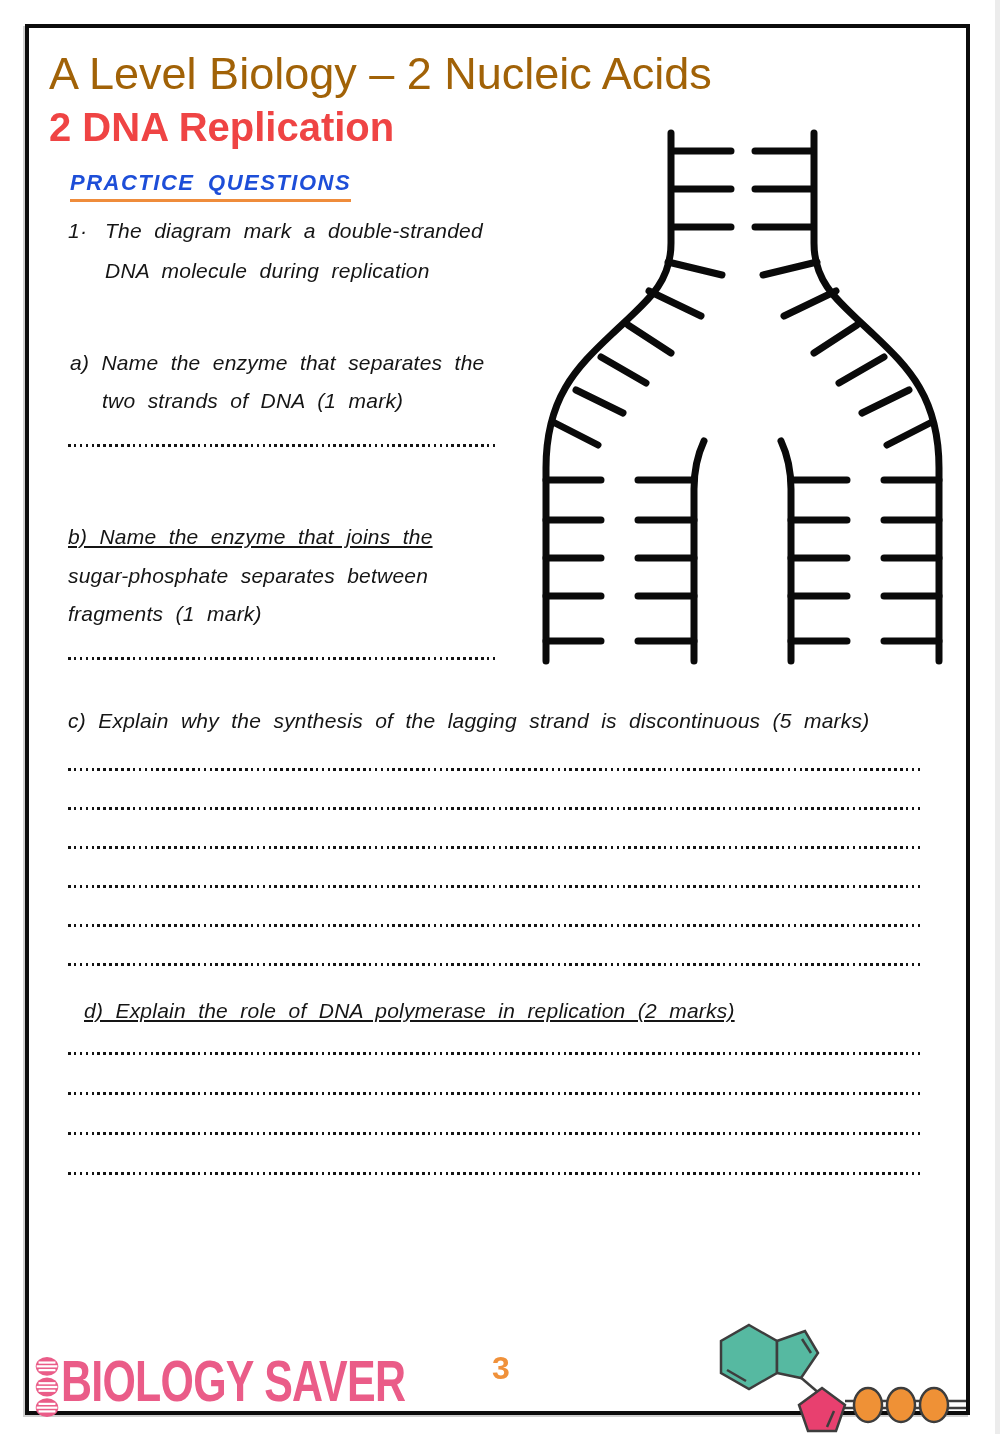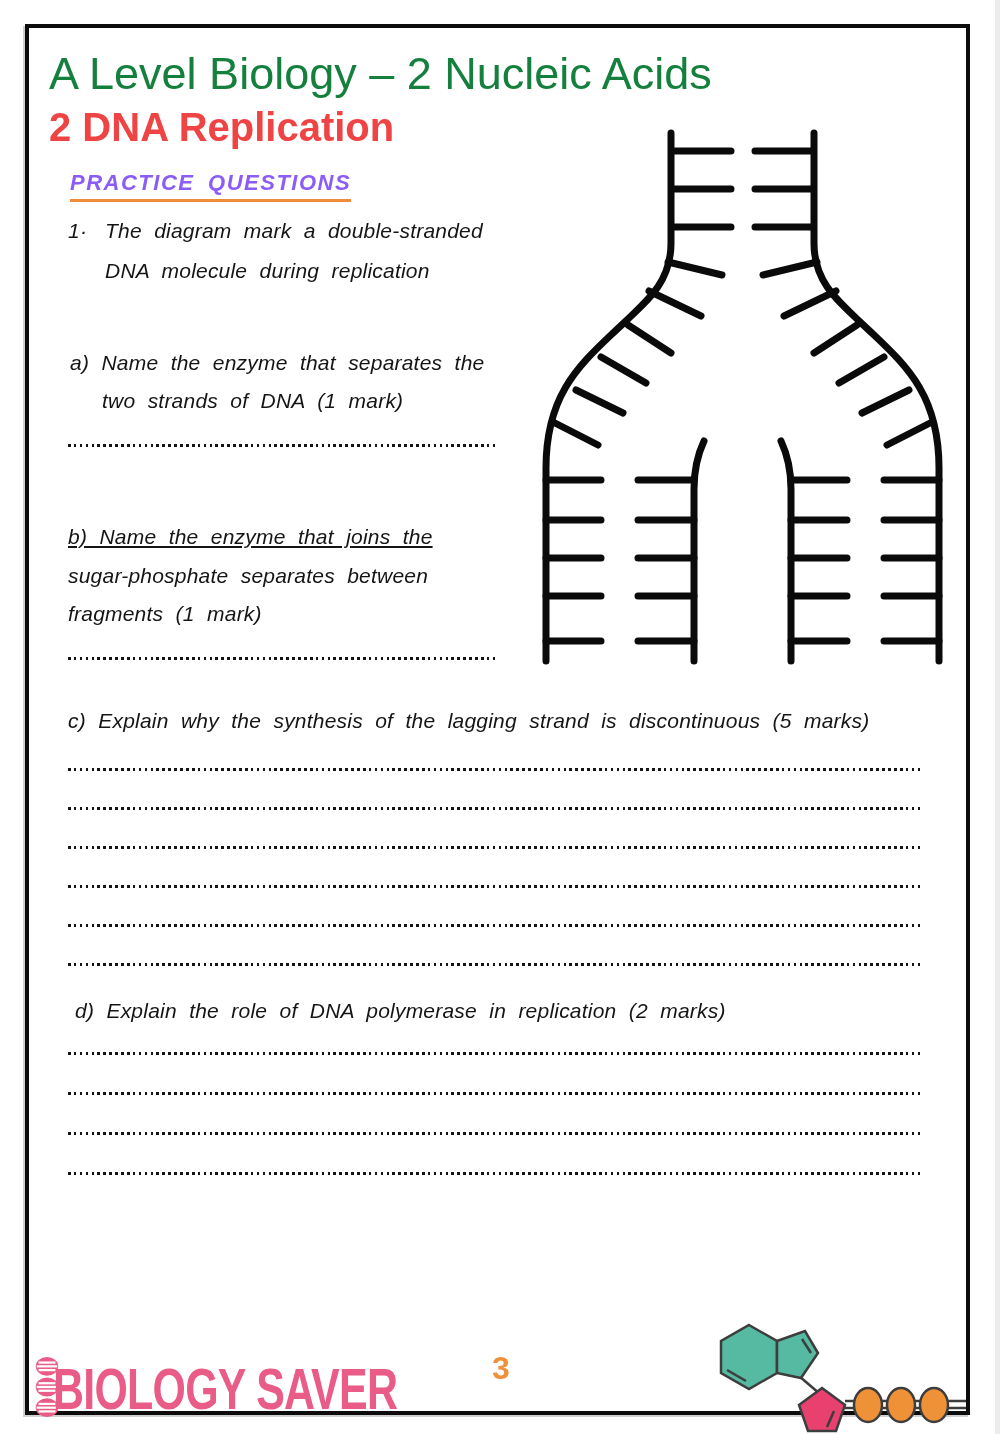--- a/index.html
+++ b/index.html
@@ -8,45 +8,45 @@
     font-family:"Liberation Sans",sans-serif;overflow:hidden;
   }
   .page-edge{position:absolute;right:0;top:0;width:5px;height:1434px;background:#ececec;}
   .frame{
     position:absolute;left:25px;top:24px;width:945px;height:1391px;
     border:4px solid #0c0c0c;box-sizing:border-box;background:#ffffff;
     box-shadow:-2px 2px 0 rgba(150,150,150,.45);
   }
   .course-title{
     position:absolute;left:49px;top:50px;font-size:45px;font-weight:400;
-    color:#15803d;letter-spacing:0;white-space:nowrap;line-height:1.05;
+    color:#a16207;letter-spacing:0;white-space:nowrap;line-height:1.05;
   }
   .page-title{
     position:absolute;left:49px;top:106px;font-size:40px;font-weight:800;
     color:#ef4444;white-space:nowrap;line-height:1.05;
   }
   .section-heading{
     position:absolute;left:70px;top:170px;font-size:22px;font-weight:700;
-    font-style:italic;color:#8b5cf6;letter-spacing:1.5px;word-spacing:6px;
+    font-style:italic;color:#1d4ed8;letter-spacing:1.5px;word-spacing:6px;
     border-bottom:3px solid #ef8c3b;padding-bottom:3px;white-space:nowrap;
   }
   .hand{
     position:absolute;font-family:"Liberation Sans",sans-serif;font-style:italic;
     font-size:21px;line-height:1.3;color:#151515;word-spacing:.30em;
     letter-spacing:.01em;white-space:nowrap;
   }
   .dots{
     position:absolute;height:3px;
     background:repeating-linear-gradient(90deg,#141414 0 2.6px,transparent 2.6px 5.9px);
   }
   .dots.short{left:68px;width:428px;}
   .dots.long{left:68px;width:855px;}
   .diagram-svg{position:absolute;left:528px;top:118px;width:444px;height:556px;}
   .diagram-svg path{stroke:#0a0a0a;stroke-width:7;fill:none;stroke-linecap:round;}
-  .logo{position:absolute;left:33px;top:1352px;display:flex;align-items:flex-end;}
+  .logo{position:absolute;left:33px;top:1352px;display:flex;align-items:flex-start;gap:8px;}
   .logo-helix{width:28px;height:62px;margin-top:4px;}
   .logo-text{
     font-size:58px;font-weight:900;color:#ea5c88;letter-spacing:-1px;line-height:1;
     transform:scaleX(.74);transform-origin:left top;white-space:nowrap;margin-left:-8px;
   }
   .page-number{
     position:absolute;left:492px;top:1350px;font-size:32px;font-weight:700;color:#f0913a;
   }
   .molecule-svg{position:absolute;left:695px;top:1312px;width:280px;height:122px;}
 </style>
@@ -74,21 +74,21 @@
 <div class="dots short" style="top:657px;"></div>
 
 <div class="hand" style="left:68px;top:707px;">c) Explain why the synthesis of the lagging strand is discontinuous (5 marks)</div>
 <div class="dots long" style="top:768px;"></div>
 <div class="dots long" style="top:807px;"></div>
 <div class="dots long" style="top:846px;"></div>
 <div class="dots long" style="top:885px;"></div>
 <div class="dots long" style="top:924px;"></div>
 <div class="dots long" style="top:963px;"></div>
 
-<div class="hand" style="left:75px;top:997px;">d) Explain the role of DNA polymerase in replication (2 marks)</div>
+<div class="hand" style="left:84px;top:997px;text-decoration:underline;">d) Explain the role of DNA polymerase in replication (2 marks)</div>
 <div class="dots long" style="top:1052px;"></div>
 <div class="dots long" style="top:1092px;"></div>
 <div class="dots long" style="top:1132px;"></div>
 <div class="dots long" style="top:1172px;"></div>
 
 <svg class="diagram-svg" viewBox="528 118 444 556">
 
   <path d="M 671 133 V 243 C 671 283 648 300 612 334 C 576 368 546 398 546 468 V 661"></path>
   <path d="M 814 133 V 243 C 814 283 837 300 873 334 C 909 368 939 398 939 468 V 661"></path>
 

